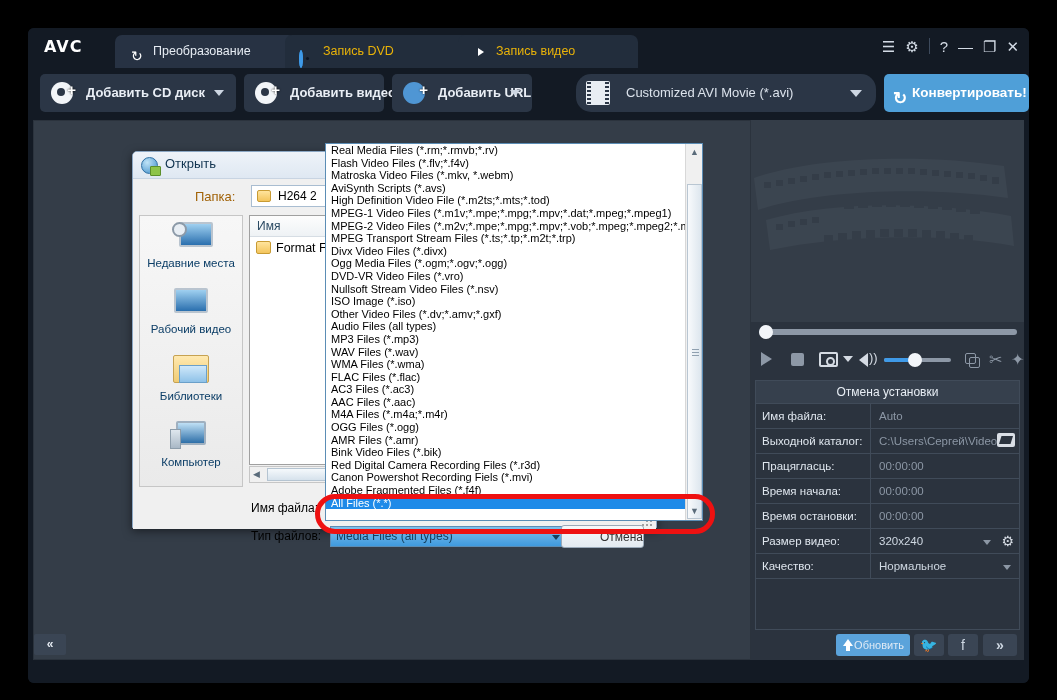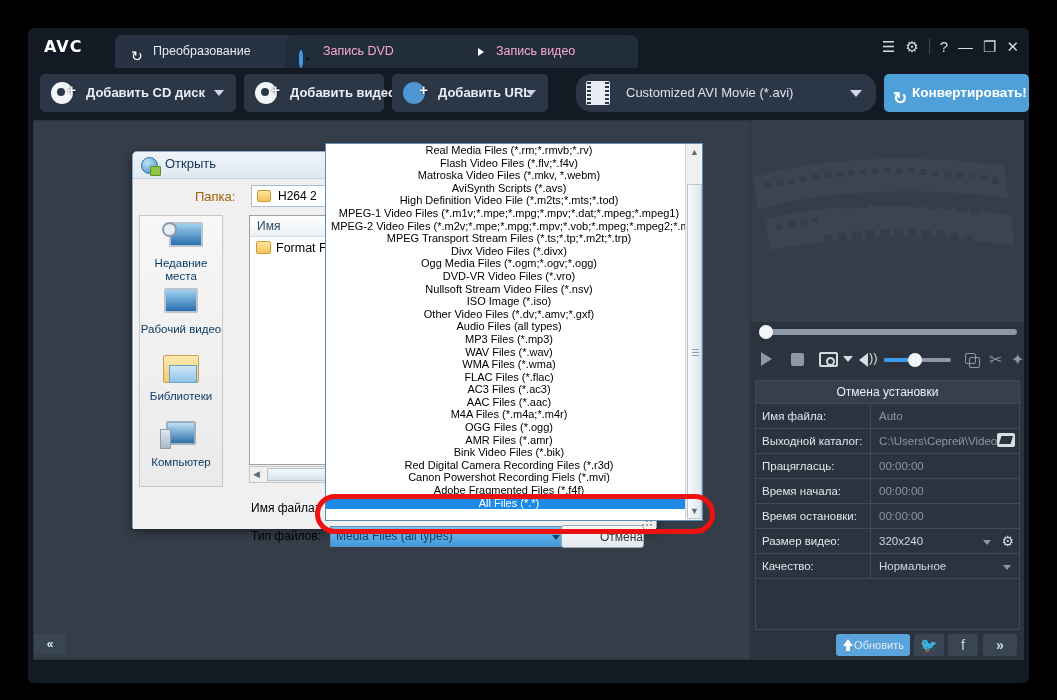--- a/index.html
+++ b/index.html
@@ -30,21 +30,21 @@
   #logo {
     position: absolute; left: 16px; top: 9px;
     font-size: 16px; font-weight: bold; letter-spacing: 1px;
     color: #ffffff;
     font-family: "DejaVu Sans", sans-serif;
   }
   .tab {
     position: absolute; top: 7px; height: 33px;
     background: #222d3c;
     border-radius: 7px 7px 0 0;
-    color: #f9a8d4;
+    color: #eab308;
     font-size: 12.5px;
     padding-left: 38px;
     line-height: 33px;
     cursor: pointer;
     white-space: nowrap;
   }
   .tab.active { background: #273243; color: #e6ecf3; }
   .tab .tab-icon {
     position: absolute; left: 14px; top: 8px;
     width: 17px; height: 17px;
@@ -138,21 +138,21 @@
   }
   .tbtn .caret {
     position: absolute; right: 12px; top: 16px;
     width: 0; height: 0;
     border-left: 5px solid transparent;
     border-right: 5px solid transparent;
     border-top: 6px solid #cdd6e2;
   }
   #btn-cd    { left: 12px;  width: 196px; }
   #btn-video { left: 216px; width: 140px; }
-  #btn-url   { left: 364px; width: 156px; }
+  #btn-url   { left: 364px; width: 140px; }
 
   #format-box {
     position: absolute; left: 548px; top: 6px;
     width: 300px; height: 38px;
     background: #2b3646; border-radius: 15px;
     cursor: pointer;
   }
   #format-box .film {
     position: absolute; left: 10px; top: 7px;
     width: 24px; height: 24px;
@@ -460,21 +460,21 @@
     position: absolute; left: 26px; top: 3px;
     font-size: 12px; color: #000;
   }
   #dlg-body {
     position: absolute; left: 0; top: 63px;
     width: 100%; height: 282px;
     background: #f0f0f0;
   }
   #places {
     position: absolute; left: 6px; top: 0;
-    width: 84px; height: 272px;
+    width: 104px; height: 272px;
     background: linear-gradient(#f7f7f7, #eaeaea);
     border: 1px solid #c6c6c6;
     overflow: hidden;
   }
   .place {
     position: relative;
     width: 100%; height: 66px;
     text-align: center;
     cursor: pointer;
     padding-top: 4px;
@@ -632,21 +632,20 @@
     width: 378px; height: 378px;
     background: #fff;
     border: 1px solid #5b8db5;
     overflow: hidden;
     z-index: 50;
   }
   #dd-list {
     position: absolute; left: 0; top: 0;
     width: 361px; height: 100%;
     overflow: hidden;
-    text-align: center;
   }
   #dd-list .dd-item {
     height: 12.6px;
     line-height: 12.6px;
     padding-left: 5px;
     font-size: 11px;
     color: #000;
     white-space: nowrap;
     font-family: "Liberation Sans", sans-serif;
     cursor: pointer;

